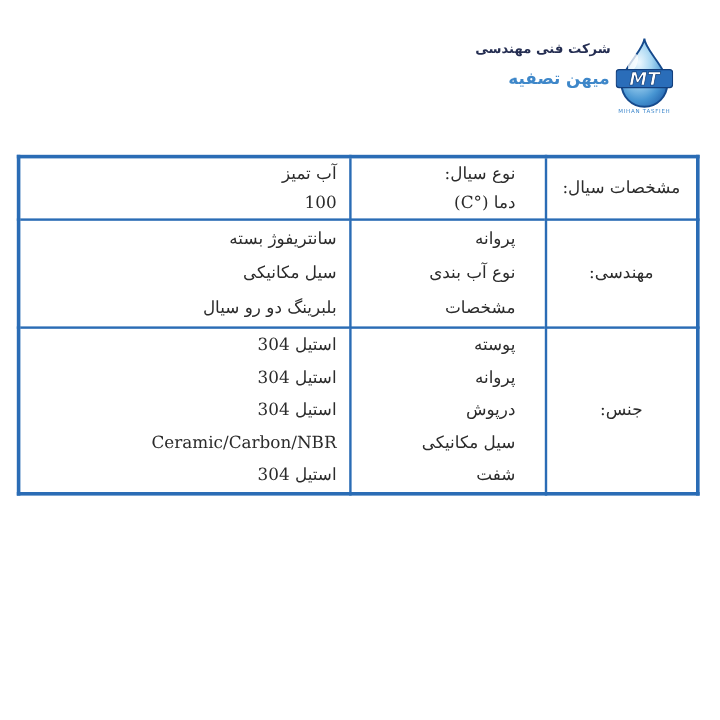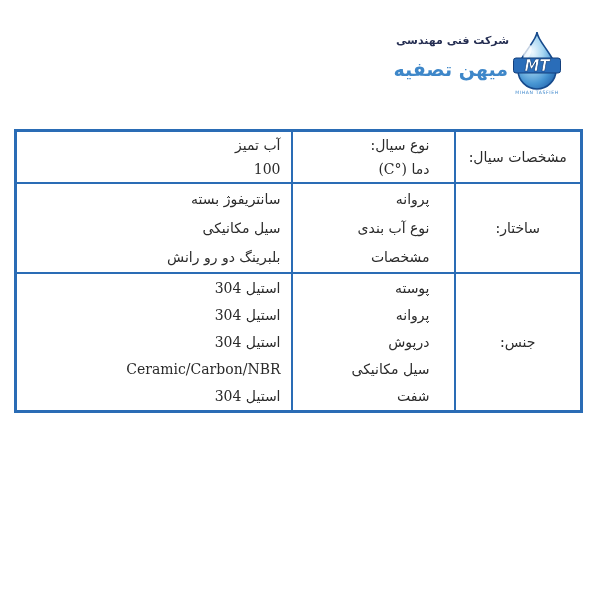--- a/index.html
+++ b/index.html
@@ -7,21 +7,21 @@
     position:relative;width:600px;height:600px;background:#ffffff;overflow:hidden;
     font-family:"DejaVu Sans", sans-serif;color:#2b2b2b;
   }
   
   .logo-type{
     position:absolute;top:34px;right:91px;
     font-size:11px;font-weight:bold;color:#252e52;direction:rtl;white-space:nowrap;text-align:center;
   }
   .logo-name{
     position:absolute;top:58px;right:92px;
-    font-size:19px;font-weight:bold;color:#3e87c9;direction:rtl;white-space:nowrap;
+    font-size:14px;font-weight:bold;color:#3e87c9;direction:rtl;white-space:nowrap;
   }
   .logo-drop{position:absolute;top:31px;left:513px;width:48px;height:66px;}
   
   table.spec{
     position:absolute;left:14px;top:129px;width:569px;
     border-collapse:collapse;table-layout:fixed;
     direction:rtl;
     font-size:14px;color:#2b2b2b;
     font-family:"DejaVu Serif","DejaVu Sans",sans-serif;
   }
@@ -85,33 +85,33 @@
       </td>
       <td class="val">
         <div class="lines">
           <div class="ln">آب تمیز</div>
           <div class="ln">100</div>
         </div>
       </td>
     </tr>
 
     <tr class="s2">
-      <td class="cat">ساختار:</td>
+      <td class="cat">مهندسی:</td>
       <td class="attr">
         <div class="lines">
           <div class="ln">پروانه</div>
           <div class="ln">نوع آب بندی</div>
           <div class="ln">مشخصات</div>
         </div>
       </td>
       <td class="val">
         <div class="lines">
           <div class="ln">سانتریفوژ بسته</div>
           <div class="ln">سیل مکانیکی</div>
-          <div class="ln">بلبرینگ دو رو رانش</div>
+          <div class="ln">بلبرینگ دو رو سیال</div>
         </div>
       </td>
     </tr>
 
 
     <tr class="s4">
       <td class="cat">جنس:</td>
       <td class="attr">
         <div class="lines">
           <div class="ln">پوسته</div>

